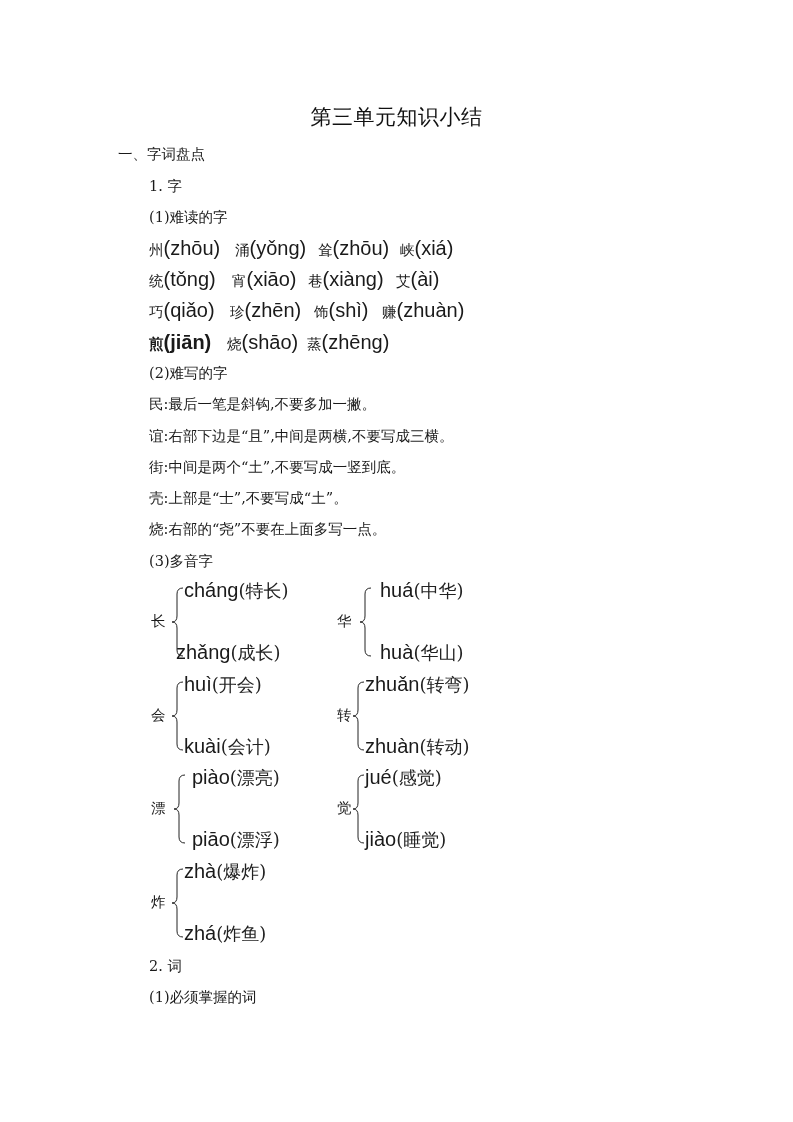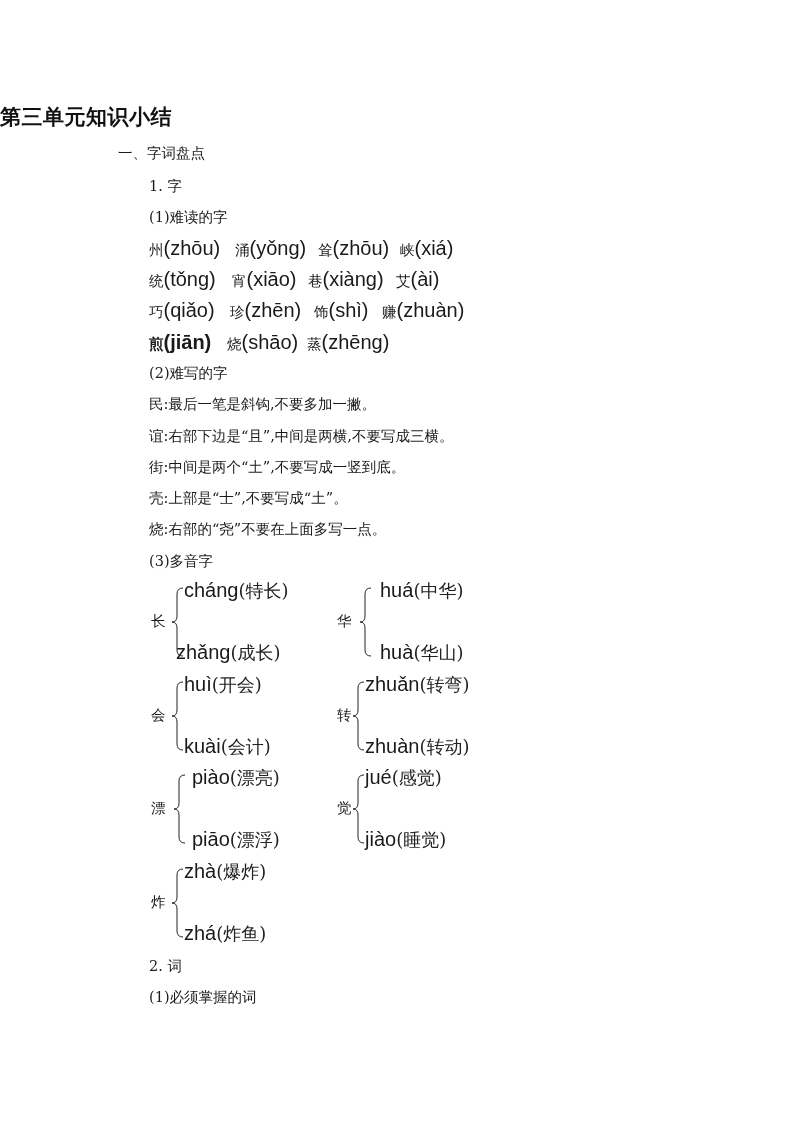--- a/index.html
+++ b/index.html
@@ -1,35 +1,35 @@
 <!DOCTYPE html>
 <html><head>
 <meta charset="utf-8">
 <style>
   html, body { margin: 0; padding: 0; background: #ffffff; }
   body { width: 793px; height: 1122px; position: relative; overflow: hidden;
          font-family: "DejaVu Serif", "Liberation Serif", serif; color: #1a1a1a; }
   .abs { position: absolute; white-space: nowrap; }
-  .title { left: 0; width: 793px; top: 103px; font-size: 21px;
-           font-family: "DejaVu Sans", "Liberation Sans", sans-serif; color: #111; letter-spacing: 0.5px; font-weight: bold; }
+  .title { left: 0; width: 793px; top: 103px; text-align: center; font-size: 21px;
+           font-family: "DejaVu Sans", "Liberation Sans", sans-serif; color: #111; letter-spacing: 0.5px; }
   .line { font-size: 14.5px; line-height: 20px; }
   .py { font-family: "Liberation Sans", "DejaVu Sans", sans-serif; font-size: 20px; }
   .poly-char { font-size: 14.5px; }
   .bracket { position: absolute; }
   .bracket svg { display: block; }
   .gloss { font-size: 18px; color: #222; }
 </style>
 </head>
 <body>
 
 <div>
 
   <div class="abs title">第三单元知识小结</div>
 
-  <div class="abs line" style="left:118px; top:144px;font-family:Liberation Mono, monospace;">一、字词盘点</div>
+  <div class="abs line" style="left:118px; top:144px;">一、字词盘点</div>
   <div class="abs line" style="left:149px; top:176px;">1. 字</div>
   <div class="abs line" style="left:149px; top:207px;">(1)难读的字</div>
 
   <div class="abs line" style="left:149px; top:238px;"><span>州</span><span class="py">(zhōu)</span></div>
   <div class="abs line" style="left:235px; top:238px;"><span>涌</span><span class="py">(yǒng)</span></div>
   <div class="abs line" style="left:318px; top:238px;"><span>耸</span><span class="py">(zhōu)</span></div>
   <div class="abs line" style="left:400px; top:238px;"><span>峡</span><span class="py">(xiá)</span></div>
 
   <div class="abs line" style="left:149px; top:269px;"><span>统</span><span class="py">(tǒng)</span></div>
   <div class="abs line" style="left:232px; top:269px;"><span>宵</span><span class="py">(xiāo)</span></div>

